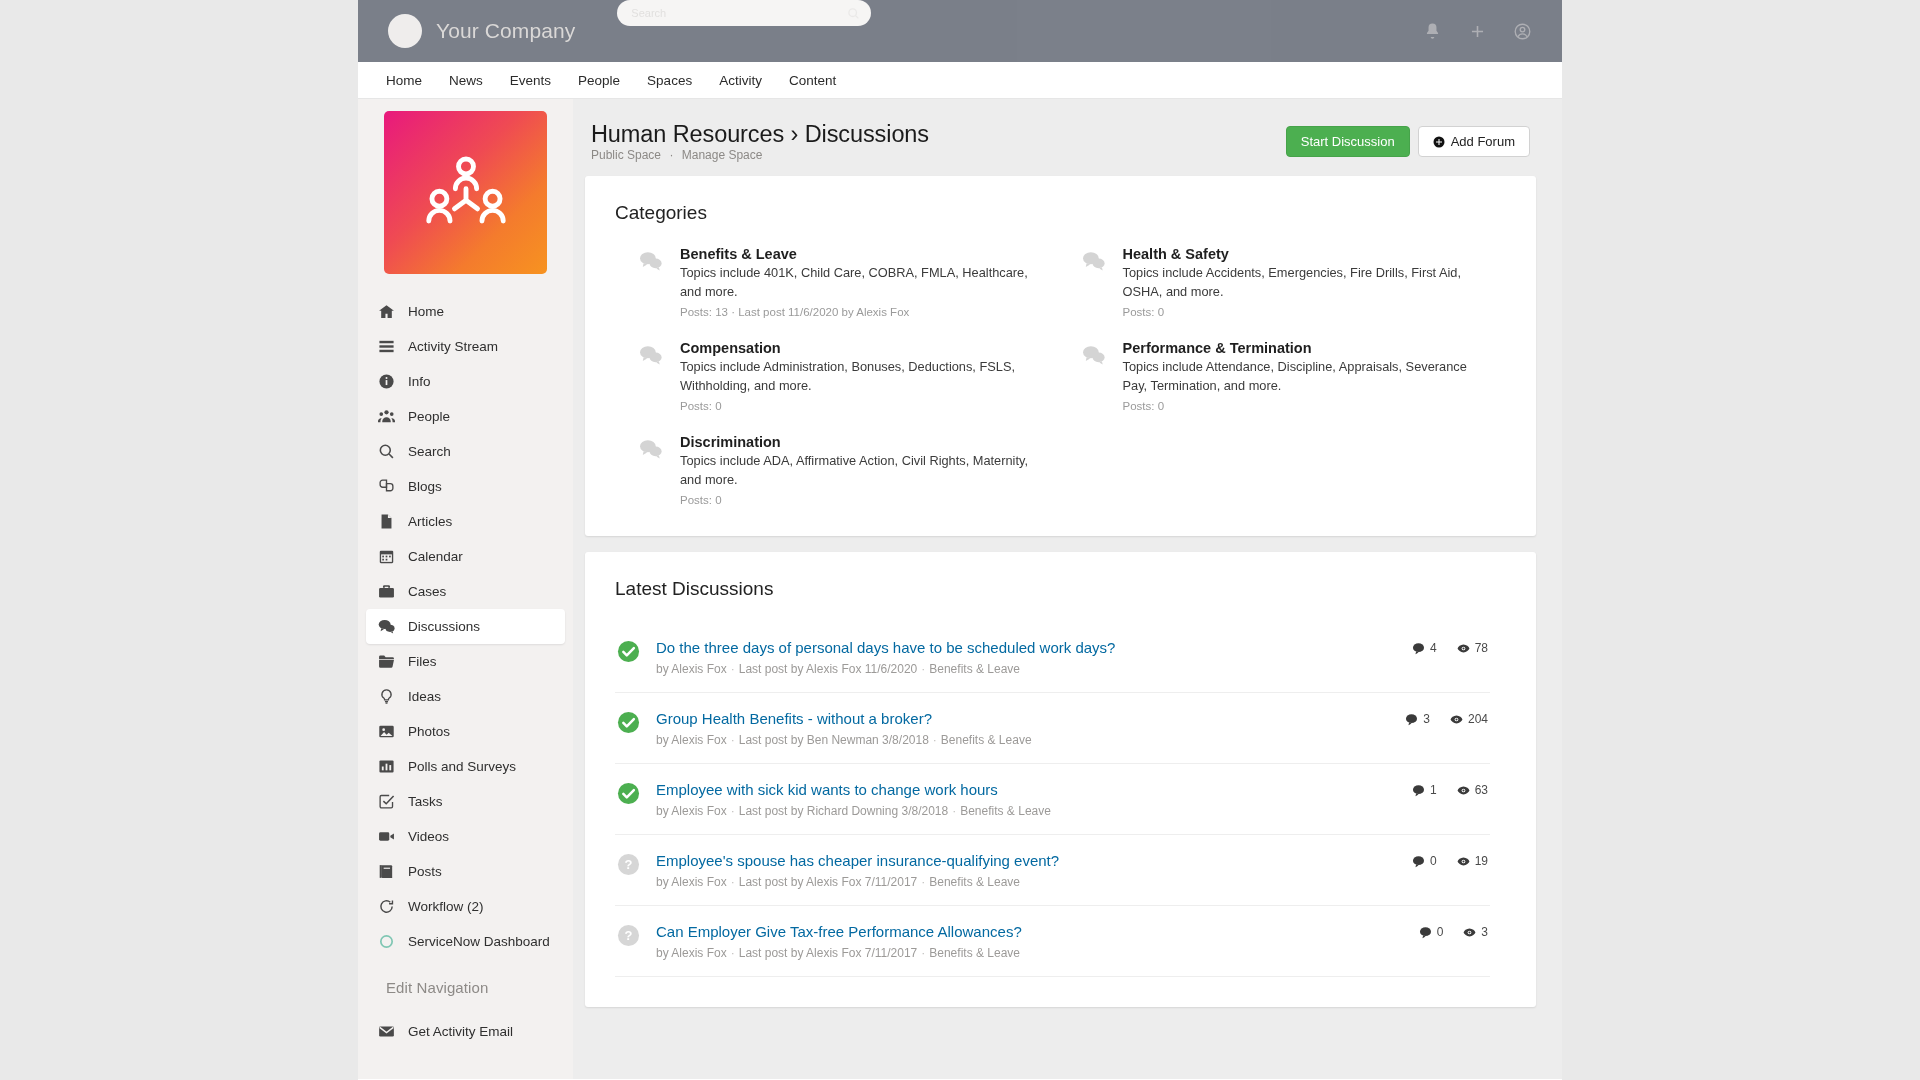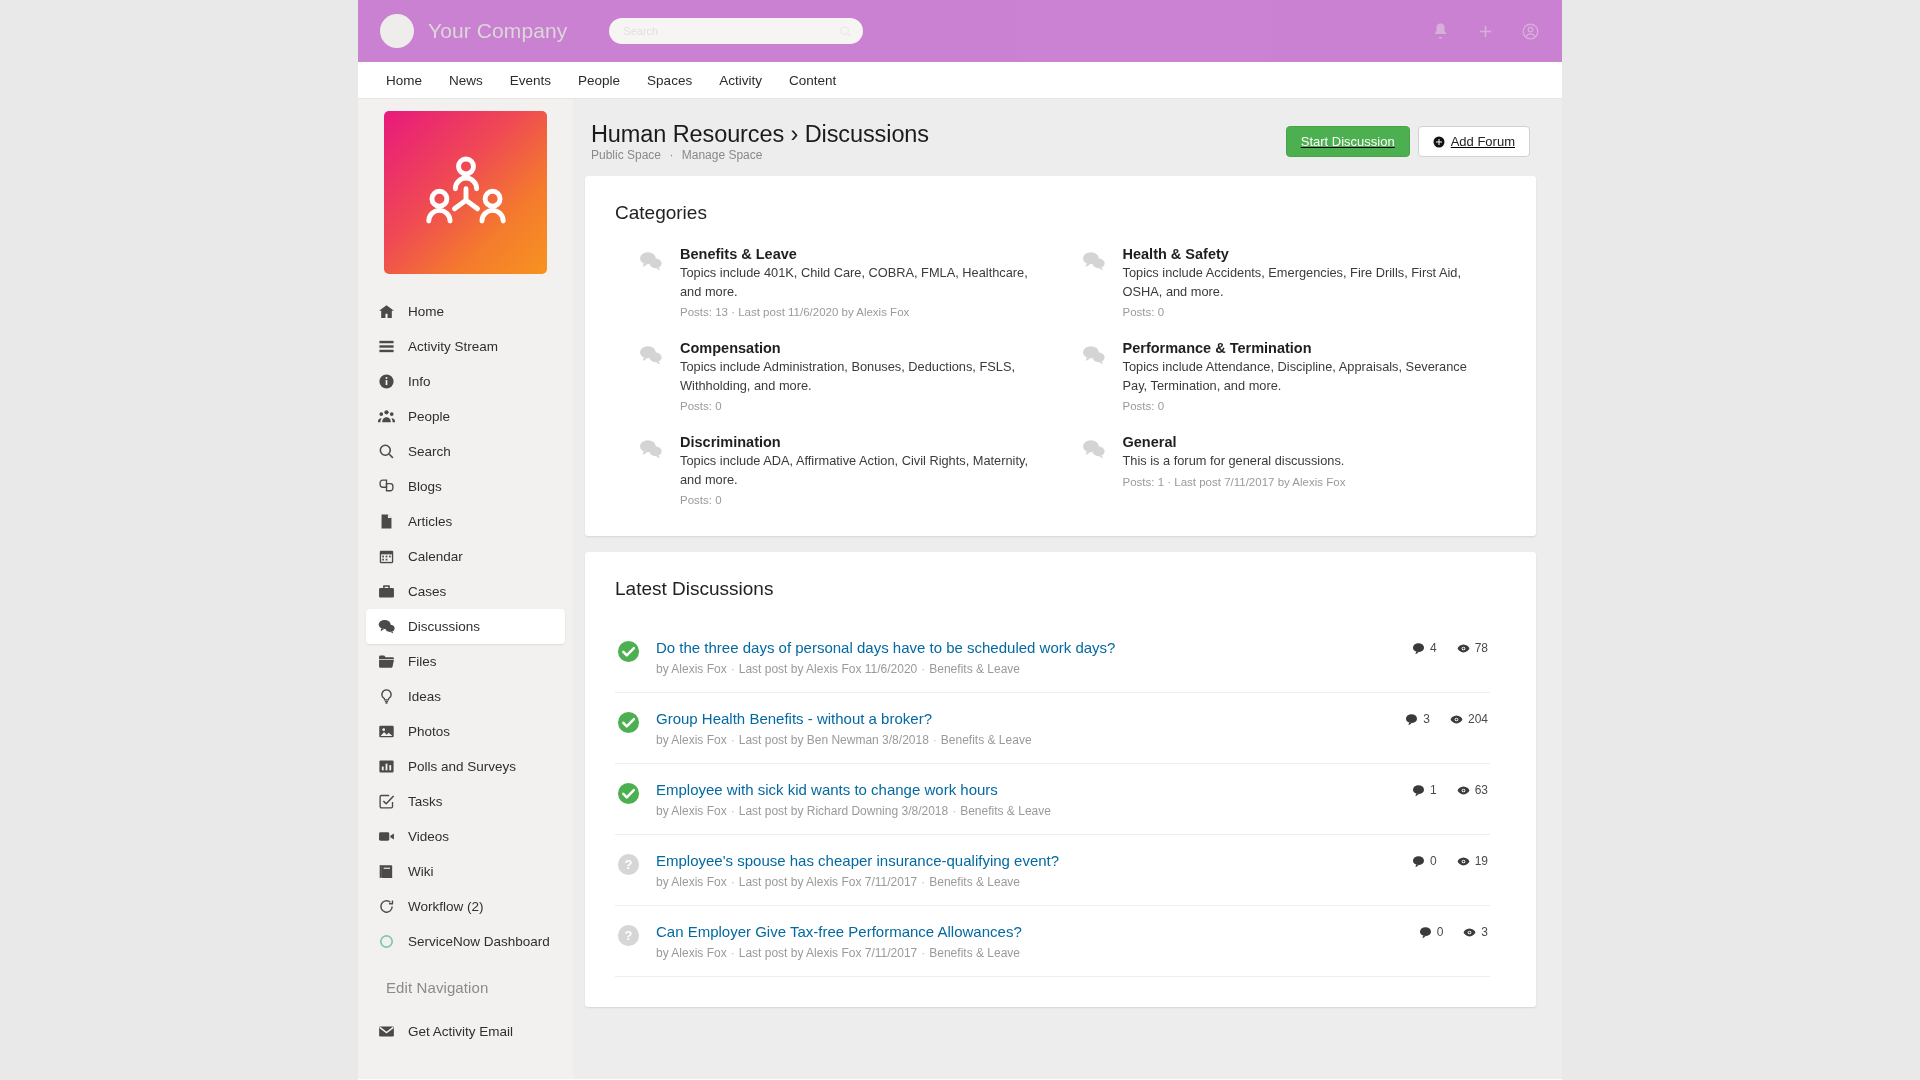--- a/index.html
+++ b/index.html
@@ -18,23 +18,23 @@
   .app-shell {
     position: absolute;
     left: 358px; top: 0;
     width: 1204px; height: 1080px;
     background: #ffffff;
   }
   
   .topbar {
     position: relative;
     height: 62px;
-    background: #a21caf;
-    display: flex; align-items: center;
-    padding: 0 22px;
+    background: #0f172a;
+    display: flex; 
+    padding: 0 30px;
     opacity: .55;
   }
   .brand { display: flex; align-items: center; gap: 14px; }
   .brand-avatar {
     width: 34px; height: 34px; border-radius: 50%;
     background: #e2e0de;
   }
   .brand-name {
     font-size: 21px; color: #bdbab7; letter-spacing: .1px;
   }
@@ -143,21 +143,21 @@
   }
   .page-head-text { flex: 1; }
   .page-title {
     font-size: 23.5px; color: #1b1b1b; font-weight: 400;
     letter-spacing: -.1px;
   }
   .page-sub {
     font-size: 12px; color: #8c8986;
   }
   .page-sub span { cursor: pointer; }
-  .head-actions { display: flex; gap: 8px; align-items: center; padding-top: 5px; text-decoration: underline; }
+  .head-actions { display: flex; gap: 8px; align-items: center; padding-top: 5px; }
   .btn {
     font-size: 13px;
     border-radius: 4px;
     padding: 8px 14px;
     cursor: pointer;
     border: 1px solid transparent;
     white-space: nowrap;
     font-family: "Liberation Sans", sans-serif;
     line-height: 1;
   }
@@ -455,21 +455,21 @@
               <span class="side-label">Videos</span>
             </div>
             <div class="side-item">
               <span class="side-ico">
                 <svg viewBox="0 0 24 24" fill="currentColor">
                   <path d="M4.6 3h13.8a1.6 1.6 0 011.6 1.6V21H6.2A1.6 1.6 0 014.6 19.4V3z"></path>
                   <rect x="2.4" y="3" width="2.6" height="18" fill="currentColor"></rect>
                   <rect x="8" y="6.6" width="9" height="1.6" fill="#f3f1f0"></rect>
                 </svg>
               </span>
-              <span class="side-label">Wiki</span>
+              <span class="side-label">Posts</span>
             </div>
             <div class="side-item">
               <span class="side-ico">
                 <svg viewBox="0 0 24 24" fill="none" stroke="currentColor" stroke-width="2">
                   <path d="M20 12a8 8 0 11-2.6-5.9"></path>
                   <path d="M20.4 3.4v4.8h-4.8"></path>
                 </svg>
               </span>
               <span class="side-label">Workflow (2)</span>
             </div>
@@ -593,35 +593,20 @@
                     <ellipse cx="18" cy="14.6" rx="6.6" ry="5.2"></ellipse>
                     <path d="M21.6 18.8l.9 3.5-3.8-2.1 2.9-1.4z"></path>
                   </svg>
                 </span>
                 <div>
                   <div class="cat-name">Discrimination</div>
                   <div class="cat-desc">Topics include ADA, Affirmative Action, Civil Rights, Maternity, and more.</div>
                   <div class="cat-meta">Posts: 0</div>
                 </div>
               </div>
-              <div class="cat">
-                <span class="cat-ico">
-                  <svg viewBox="0 0 26 24" fill="currentColor">
-                    <ellipse cx="9.6" cy="9" rx="8.6" ry="6.6"></ellipse>
-                    <path d="M5 14.2l-1 4.4 4.8-2.8-3.8-1.6z"></path>
-                    <ellipse cx="18" cy="14.6" rx="6.6" ry="5.2"></ellipse>
-                    <path d="M21.6 18.8l.9 3.5-3.8-2.1 2.9-1.4z"></path>
-                  </svg>
-                </span>
-                <div>
-                  <div class="cat-name">General</div>
-                  <div class="cat-desc">This is a forum for general discussions.</div>
-                  <div class="cat-meta">Posts: 1  ·  Last post 7/11/2017 by Alexis Fox</div>
-                </div>
-              </div>
             </div>
         </div>
 
         <div class="card">
           <div class="card-title">Latest Discussions</div>
           <div id="disc-list">
               <div class="disc-row">
                 <span class="disc-status">
                   <svg viewBox="0 0 24 24">
                     <circle cx="12" cy="12" r="11" fill="#4caf50"></circle>

